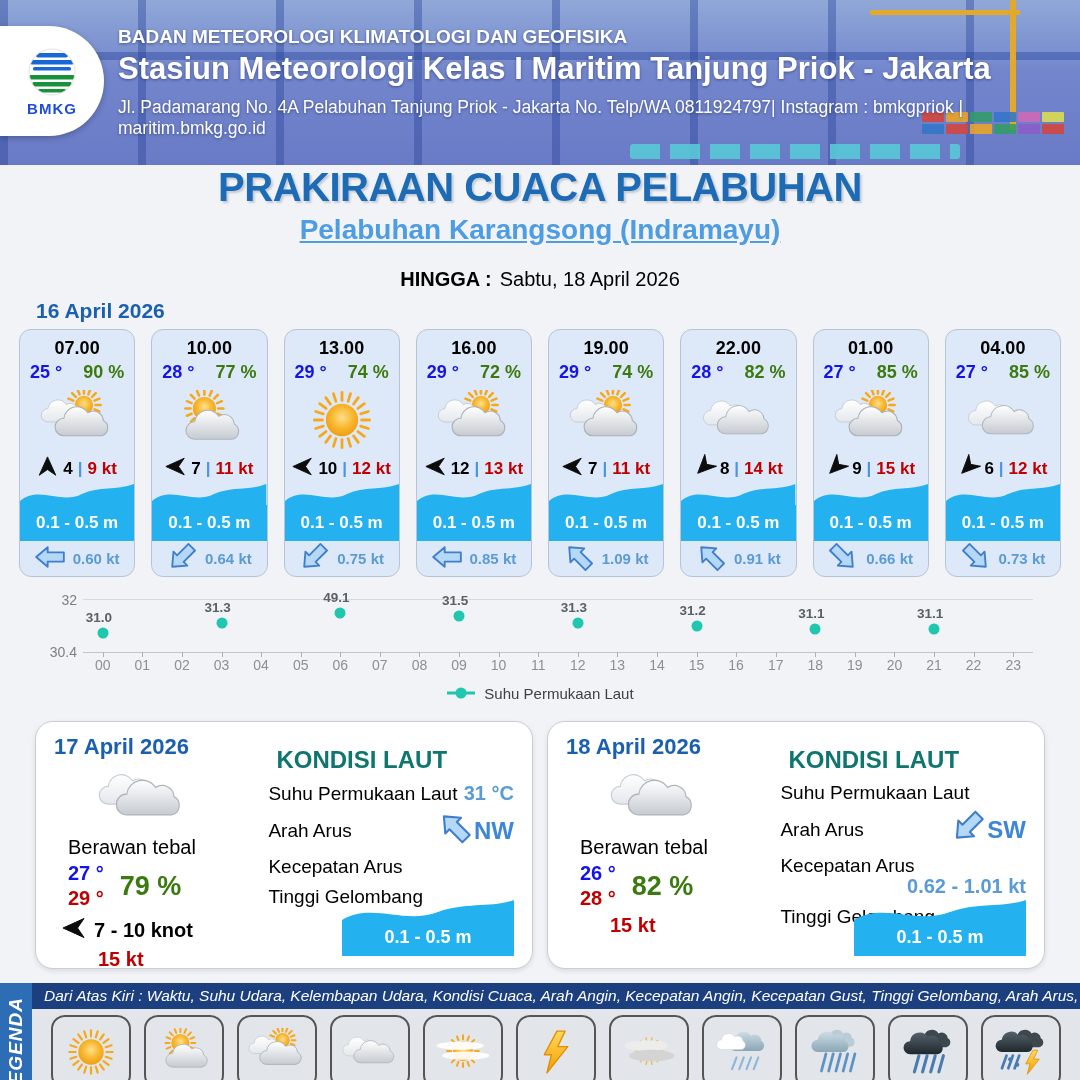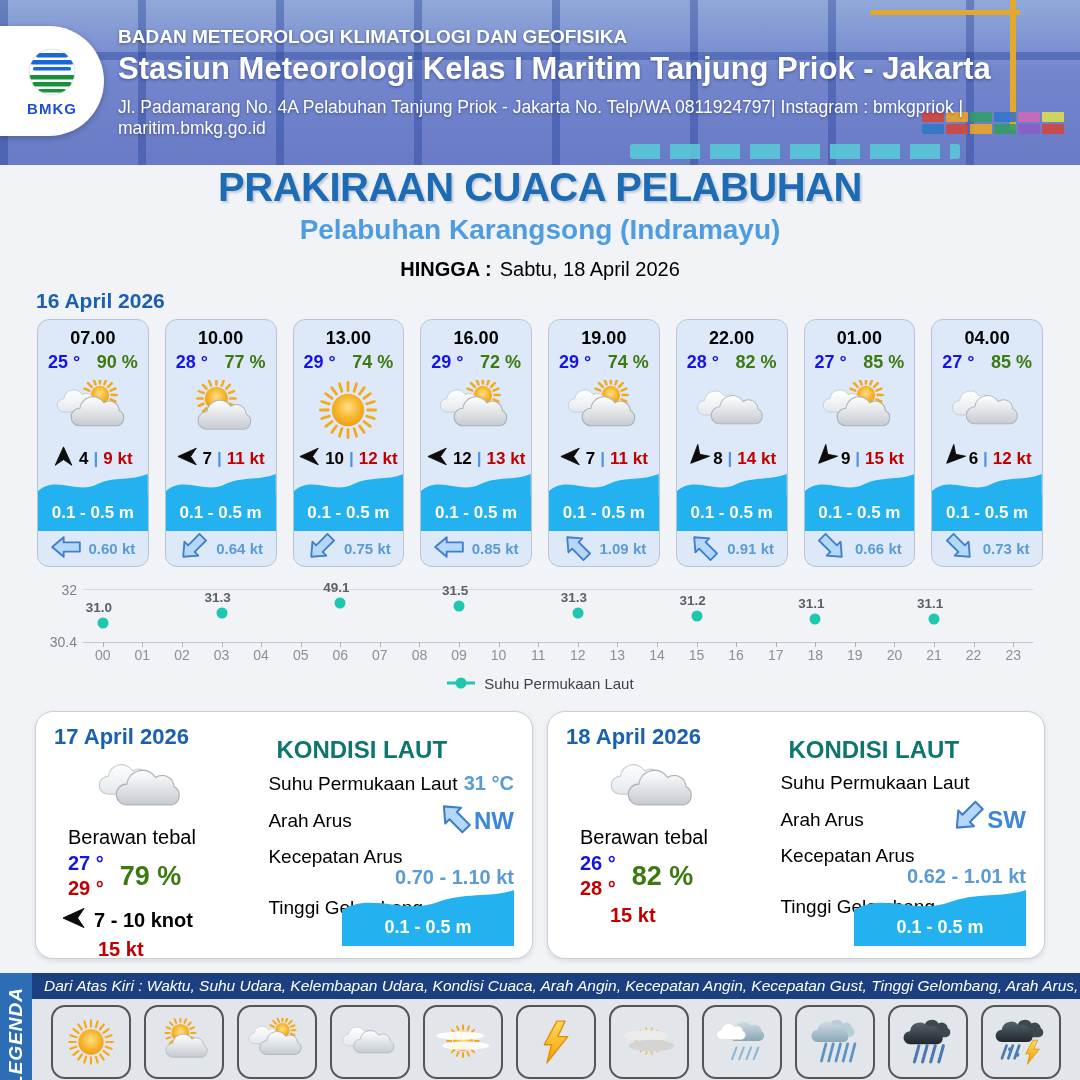--- a/index.html
+++ b/index.html
@@ -24,28 +24,28 @@
   .logo-pill .logo-text{font-weight:bold;font-size:15px;letter-spacing:1px;color:#1d4ed8;margin-top:2px;}
   .hdr-text{position:relative;z-index:2;margin-left:118px;padding-top:26px;color:#fff;text-shadow:0 1px 3px rgba(10,20,60,.45);}
   .hdr-org{font-size:19px;font-weight:bold;}
   .hdr-station{font-size:31px;font-weight:bold;margin-top:3px;}
   .hdr-address{font-size:17.5px;margin-top:10px;}
 
   
   .titleblock{text-align:center;padding-top:0;}
   .titleblock h1{margin:0;font-size:40px;font-weight:bold;color:#1d6bb4;letter-spacing:-.5px;
     text-shadow:2px 2px 2px rgba(110,130,155,.35);}
-  .titleblock h2{margin:4px 0 12px;font-size:28px;font-weight:bold;color:#4e9ce2;}
+  .titleblock h2{margin:4px 0 22px;font-size:28px;font-weight:bold;color:#4e9ce2;text-decoration:underline;}
   .validity{display:flex;justify-content:center;gap:110px;font-size:20px;color:#000;}
   .validity b{font-weight:bold;margin-right:8px;}
 
   .date-label{margin:8px 0 6px 36px;color:#1a5fb0;font-weight:bold;font-size:21px;}
 
   
-  #cards-row{display:flex;gap:16px;margin:0 37px;}
+  #cards-row{display:flex;gap:16px;margin:0 19px;}
   .fcard{flex:1;background:#dde9f8;border:1px solid #b6c4d6;border-radius:12px;height:246px;
     overflow:hidden;display:flex;flex-direction:column;}
   .fc-time{text-align:center;font-weight:bold;font-size:18px;margin-top:8px;color:#000;}
   .fc-th{display:flex;justify-content:space-between;padding:3px 10px 0;font-weight:bold;font-size:18px;}
   .fc-temp{color:#1414e8;}
   .fc-hum{color:#3c7a10;}
   .fc-icon{height:80px;display:flex;align-items:center;justify-content:center;}
   .fc-wind{display:flex;align-items:center;justify-content:center;gap:5px;font-size:17px;font-weight:bold;height:28px;}
   .fc-wind .sep{color:#4d94e8;font-weight:bold;}
   .fc-gust{color:#c00000;}
@@ -721,21 +721,20 @@
         <span class="sea-dir">
           <span class="d-cur-arrow"><svg width="34" height="29" viewBox="0 0 26 22" style="transform:rotate(45deg)">
                   <polygon points="1,11 11,2.5 11,7 25,7 25,15 11,15 11,19.5" fill="#b5d8f7" stroke="#3e7ecc" stroke-width="1.6" stroke-linejoin="round"></polygon>
                 </svg></span>
           <span class="d-cur-text">NW</span>
         </span>
       </div>
       <div class="sea-row" style="margin-bottom:0">
         <span>Kecepatan Arus</span>
       </div>
-      <div class="sea-val-line">0.70  - 1.10 kt</div>
       <div class="sea-row">
         <span>Tinggi Gelombang</span>
       </div>
       <div class="d-wave">
         <svg viewBox="0 0 172 58" preserveAspectRatio="none">
           <path d="M0 22 C 30 4, 62 27, 96 14 C 124 4, 150 10, 172 2 L172 58 L0 58 Z" fill="#23b1ef"></path>
         </svg>
         <div class="d-wave-text">0.1 - 0.5 m</div>
       </div>
     </div>

